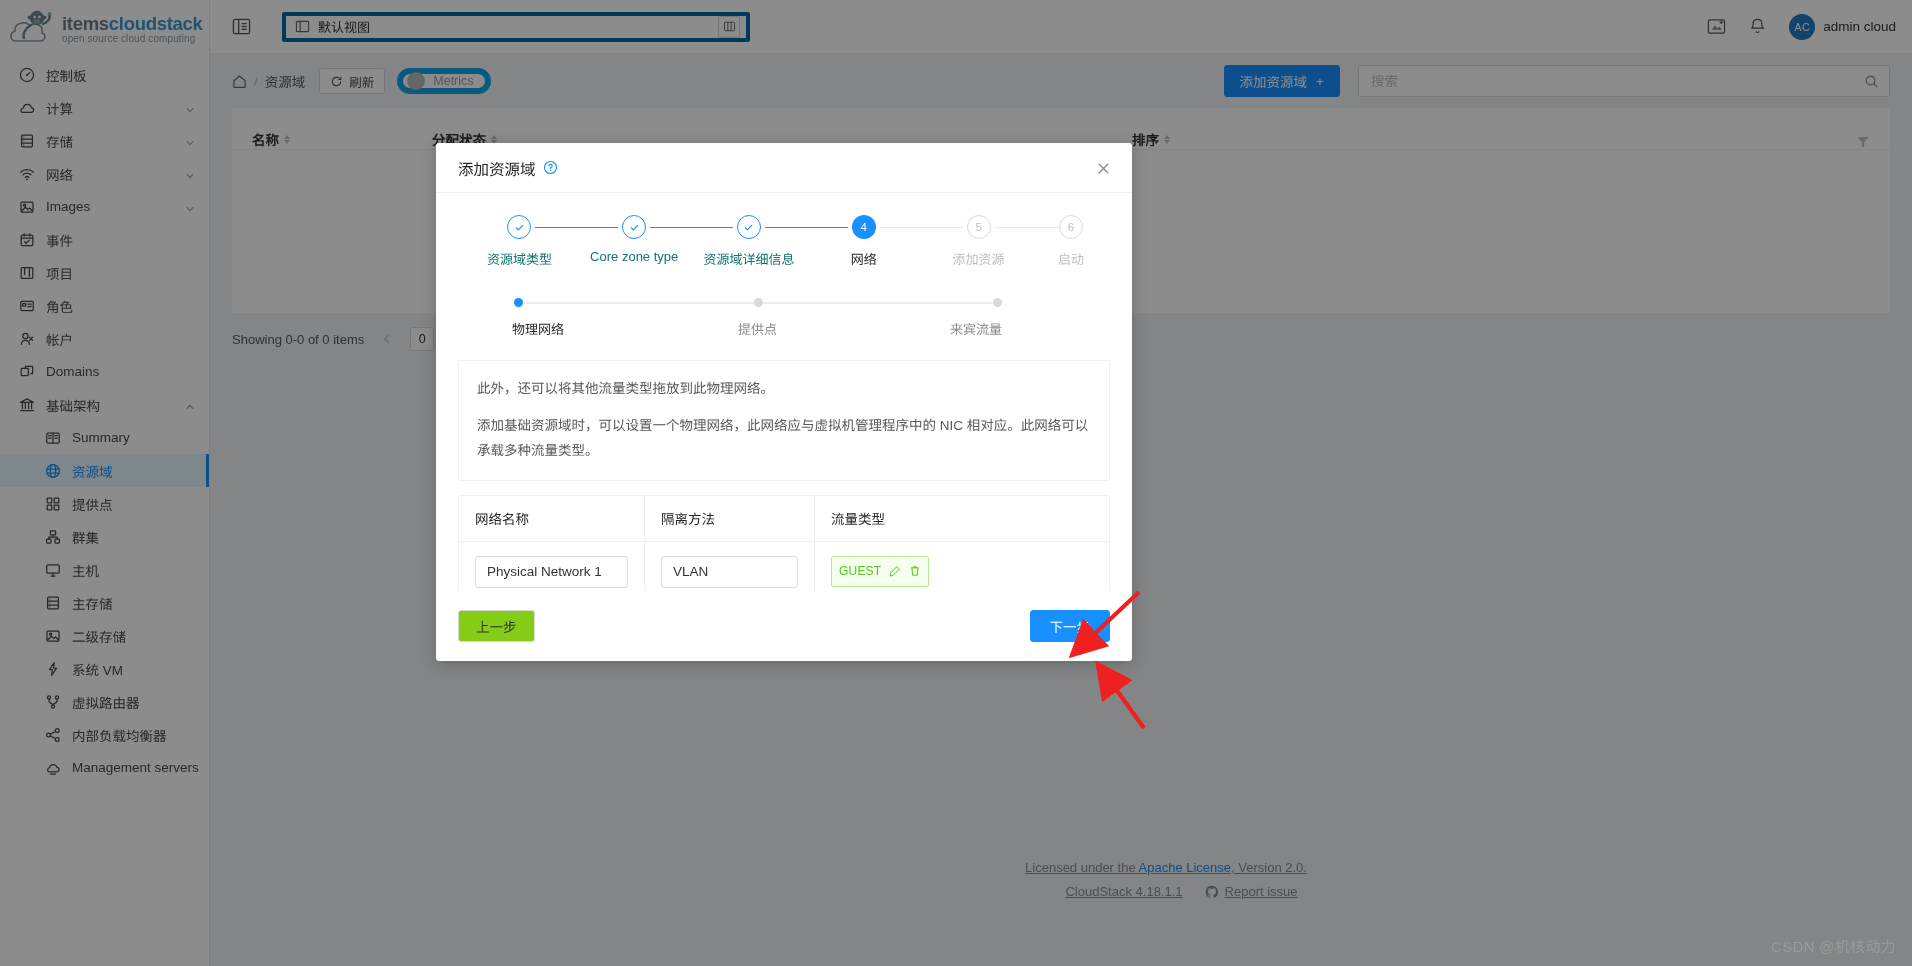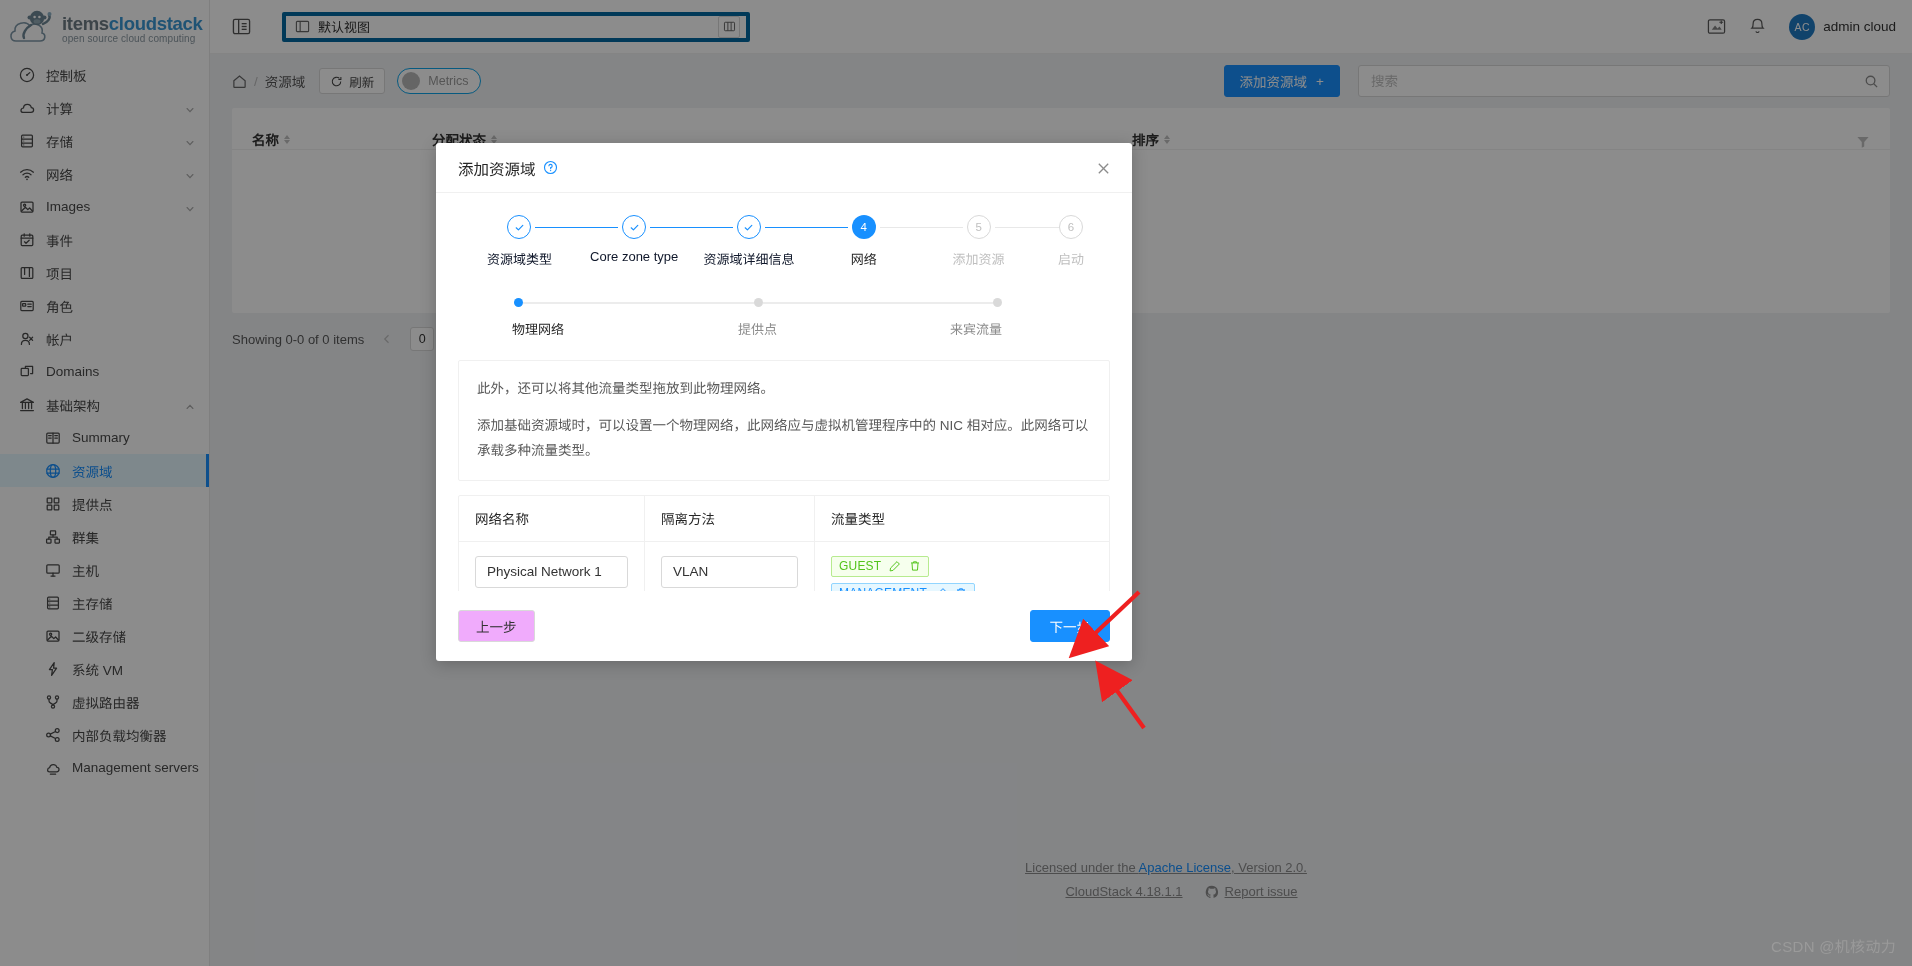--- a/index.html
+++ b/index.html
@@ -99,21 +99,21 @@
   .crumb .cur { color:#555; }
   .refresh-btn {
     margin-left: 14px; height: 26px; border:1px solid #d9d9d9; background:#fff;
     border-radius: 3px; display:flex; align-items:center; gap:6px;
     padding: 0 10px; font-size: 12.5px; color:#444; cursor:pointer;
   }
   .refresh-btn svg { width: 13px; height: 13px; }
   .metrics-toggle {
     margin-left: 12px; display:flex; align-items:center; gap:8px;
     height:26px; padding: 0 11px 0 4px; border-radius:13px; background:#fff;
-    border:1px solid #0ea5e9; cursor:pointer;
+    border:6px solid #0ea5e9; cursor:pointer;
   }
   .metrics-knob { width:18px; height:18px; border-radius:50%; background:#b9b9b9; flex:none;}
   .metrics-label { font-size:12.5px; color:#9b9b9b; }
   .crumb-right { margin-left:auto; display:flex; align-items:center; gap:18px; }
   .btn-primary {
     background:#1890ff; border:1px solid #1890ff; color:#fff;
     height:32px; border-radius:3px; padding: 0 15px;
     font-size:13.5px; display:flex; align-items:center; gap:9px; cursor:pointer;
   }
   .search-box {
@@ -203,21 +203,21 @@
   }
   .step.done .step-circle { border:1px solid #1890ff; color:#1890ff; }
   .step.active .step-circle { background:#1890ff; color:#fff; }
   .step.todo .step-circle { border:1px solid #d9d9d9; color:#bfbfbf; }
   .step-line {
     position:absolute; top:12px; left:calc(50% + 16px); right:calc(-50% + 16px);
     height:1px; background:#e8e8e8; z-index:1;
   }
   .step.done .step-line, .step.active .step-line { background:#1890ff; }
   .step.active .step-line { background:#e8e8e8; }
-  .step-label { margin-top:10px; font-size:13px; color:#0f172a; white-space:nowrap; }
+  .step-label { margin-top:10px; font-size:13px; color:#0f766e; white-space:nowrap; }
   .step.todo .step-label { color:#bfbfbf; }
   .step.active .step-label { color:#262626; }
 
   
   .substeps { display:flex; margin-top: 30px; padding: 0 56px 0 56px; }
   .substep { flex:1; display:flex; flex-direction:column; align-items:flex-start; position:relative; }
   .substep:last-child { flex: 0 0 0; }
   .ss-dot { width:9px;height:9px;border-radius:50%; background:#d9d9d9; position:relative; z-index:2;}
   .substep.on .ss-dot { background:#1890ff; }
   .ss-line { position:absolute; top:4px; left:9px; right:0; height:2px; background:#ececec; z-index:1;}
@@ -244,35 +244,35 @@
   .nt-cell { padding: 14px 16px; }
   .nt-cell.c1 { width:186px; border-right:1px solid #f0f0f0;}
   .nt-cell.c2 { width:170px; border-right:1px solid #f0f0f0;}
   .nt-cell.c3 { flex:1; display:flex; flex-direction:column; align-items:flex-start; gap:6px;}
   .field {
     width:100%; height:32px; border:1px solid #d9d9d9; border-radius:3px;
     display:flex;align-items:center;padding:0 11px;font-size:13.5px;color:#333;background:#fff;
   }
   .tag {
     display:inline-flex; align-items:center; gap:8px;
-    height:21px; padding: 0 7px; border-radius:2px; font-size:12px; letter-spacing:.2px;
+    height:31px; padding: 0 7px; border-radius:2px; font-size:12px; letter-spacing:.2px;
   }
   .tag .t-label { line-height:1; }
   .tag .t-ic { width:12px;height:12px;cursor:pointer;}
   .tag.guest { background:#f6ffed; border:1px solid #b7eb8f; color:#52c41a; }
   .tag.mgmt  { background:#e6f7ff; border:1px solid #91d5ff; color:#1890ff; }
 
   
   .modal-foot {
     height: 70px; display:flex; align-items:center; justify-content:space-between;
     padding: 0 22px;
   }
   .btn-default {
     height:32px; padding: 0 17px; border:1px solid #d9d9d9; border-radius:3px;
-    background:#f0abfc; font-size:13.5px; color:#333; cursor:pointer;
+    background:#84cc16; font-size:13.5px; color:#333; cursor:pointer;
     font-family: inherit;
   }
   .btn-next {
     height:32px; padding: 0 19px; border:1px solid #1890ff; border-radius:3px;
     background:#1890ff; font-size:13.5px; color:#fff; cursor:pointer;
     font-family: inherit;
   }
 
   
   #arrows { position:absolute; inset:0; pointer-events:none; z-index:35; }

